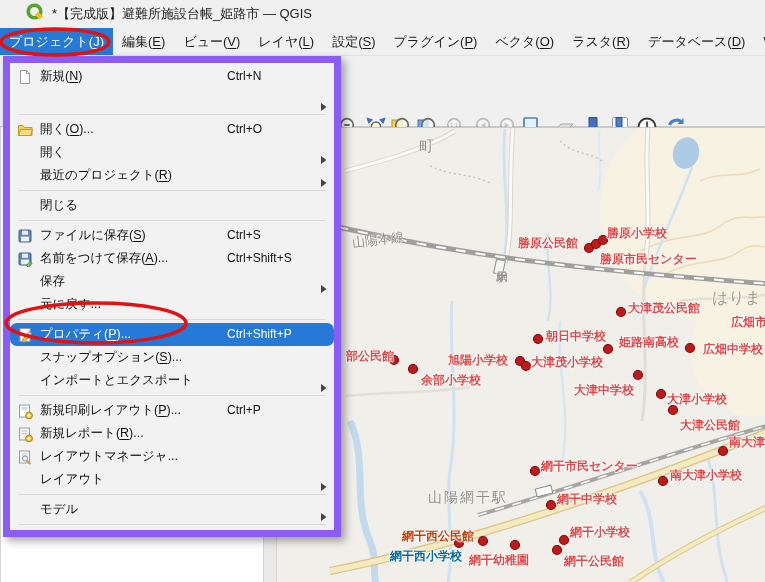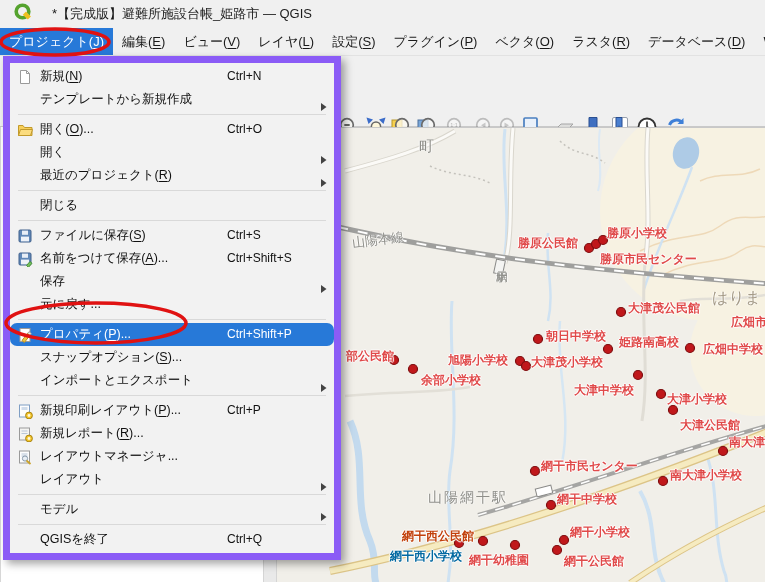--- a/index.html
+++ b/index.html
@@ -1,21 +1,21 @@
 <!DOCTYPE html>
 <html><head>
 <meta charset="utf-8">
 <style>
   html,body{margin:0;padding:0;}
   body{width:765px;height:582px;overflow:hidden;position:relative;
        font-family:"Liberation Sans","DejaVu Sans",sans-serif;
        background:#f0f0f0;box-shadow:inset 0 0 0 1px #b5bcc4;}
   
   .titlebar{position:absolute;left:0;top:0;width:765px;height:28px;background:#f0f0f0;
-            display:flex;align-items:center;gap:20px;padding-left:14px;box-sizing:border-box;}
+            display:flex;align-items:center;gap:8px;padding-left:26px;box-sizing:border-box;}
   .titlebar .title{font-size:13px;color:#1c1c1c;white-space:nowrap;}
   
   .menubar{position:absolute;left:0;top:28px;width:765px;height:28px;background:#f0f0f0;
            display:flex;align-items:stretch;white-space:nowrap;overflow:hidden;
            border-bottom:1px solid #e2e2e2;box-sizing:border-box;}
   .menubar .mitem{font-size:13px;color:#1a1a1a;padding:0 9px;line-height:27px;cursor:default;}
   .menubar .mitem.active{background:#2779d8;color:#fff;}
   
   .toolbars{position:absolute;left:0;top:56px;width:765px;height:71px;background:#f0f0f0;
             border-bottom:1px solid #c9c9c9;box-sizing:border-box;}
@@ -405,21 +405,20 @@
         <svg width="16" height="16" viewBox="0 0 16 16">
           <path d="M3.5 1.5h6l3 3v10h-9z" fill="#fff" stroke="#9a9a9a"></path>
           <path d="M9.5 1.5v3h3" fill="none" stroke="#9a9a9a"></path>
         </svg>
       </span>
       <span class="mi-label">新規(<u>N</u>)</span>
       <span class="mi-shortcut">Ctrl+N</span>
     </div>
     <div class="menu-row">
       <span class="mi-icon"></span>
-      <span class="mi-label">テンプレートから新規作成</span>
       <span class="mi-arrow"><svg width="7" height="8" viewBox="0 0 7 8">
           <path d="M1 0l5.5 4L1 8z" fill="#444"></path>
         </svg></span>
     </div>
     <div class="menu-sep"></div>
     <div class="menu-row">
       <span class="mi-icon">
         <svg width="16" height="16" viewBox="0 0 16 16">
           <path d="M1.5 3.5h4.5l1.5 2h7.5v8H1.5z" fill="#f7cf5a" stroke="#c29a2b"></path>
           <path d="M1.5 13.5l2-6h12l-2 6z" fill="#fbdc7e" stroke="#c29a2b"></path>
@@ -551,23 +550,18 @@
     </div>
     <div class="menu-sep"></div>
     <div class="menu-row">
       <span class="mi-icon"></span>
       <span class="mi-label">モデル</span>
       <span class="mi-arrow"><svg width="7" height="8" viewBox="0 0 7 8">
           <path d="M1 0l5.5 4L1 8z" fill="#444"></path>
         </svg></span>
     </div>
     <div class="menu-sep"></div>
-    <div class="menu-row">
-      <span class="mi-icon"></span>
-      <span class="mi-label">QGISを終了</span>
-      <span class="mi-shortcut">Ctrl+Q</span>
-    </div>
   </div>
 
 <svg class="overlay-svg" width="765" height="582">
   <ellipse id="ellipse-0" fill="none" stroke-width="3.5" cx="55" cy="42" rx="54" ry="13" stroke="#e01212"></ellipse>
   <ellipse id="ellipse-1" fill="none" stroke-width="3.5" cx="96" cy="323" rx="90" ry="20" stroke="#e01212"></ellipse>
 </svg>
 
 </body></html>

